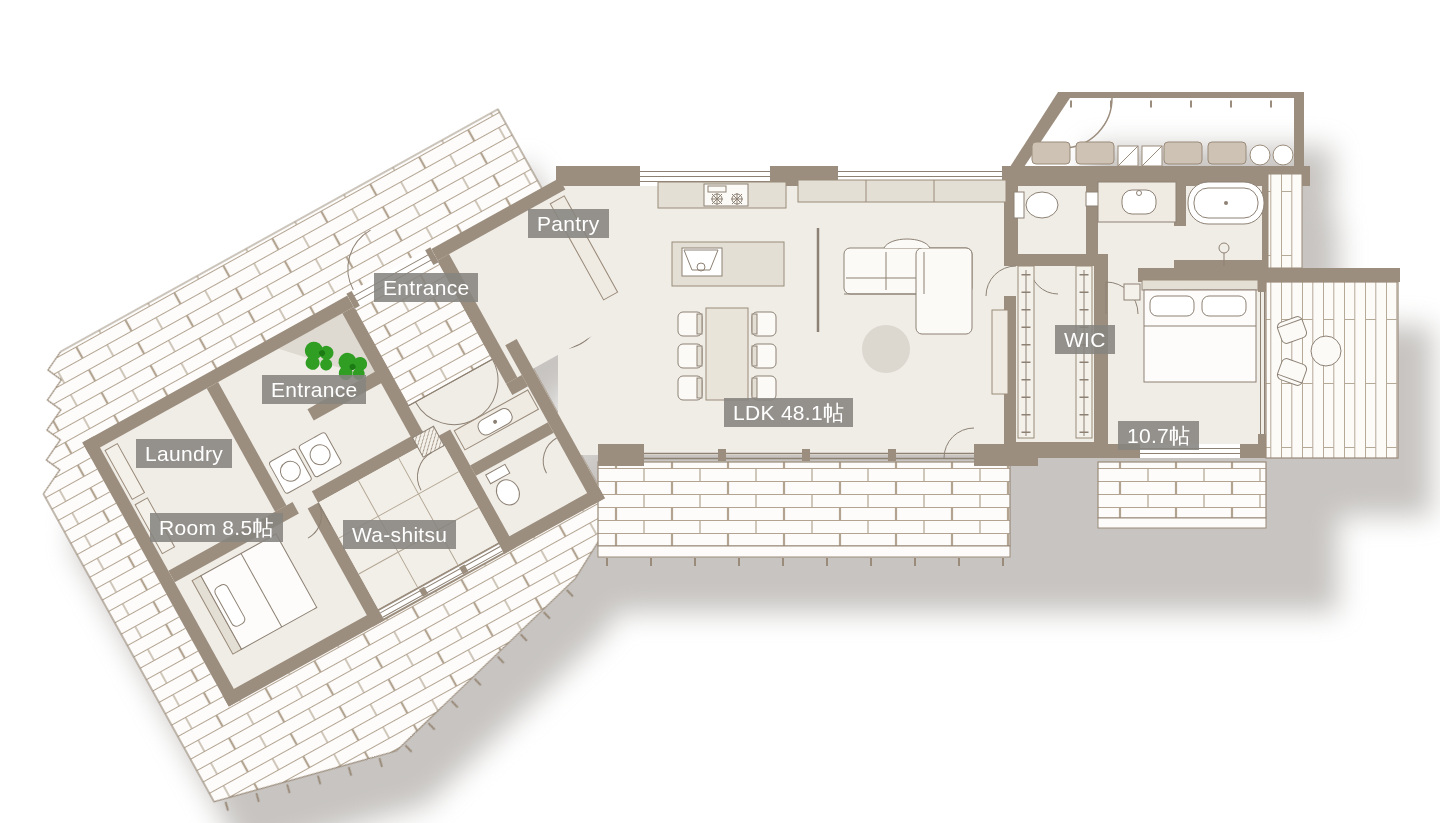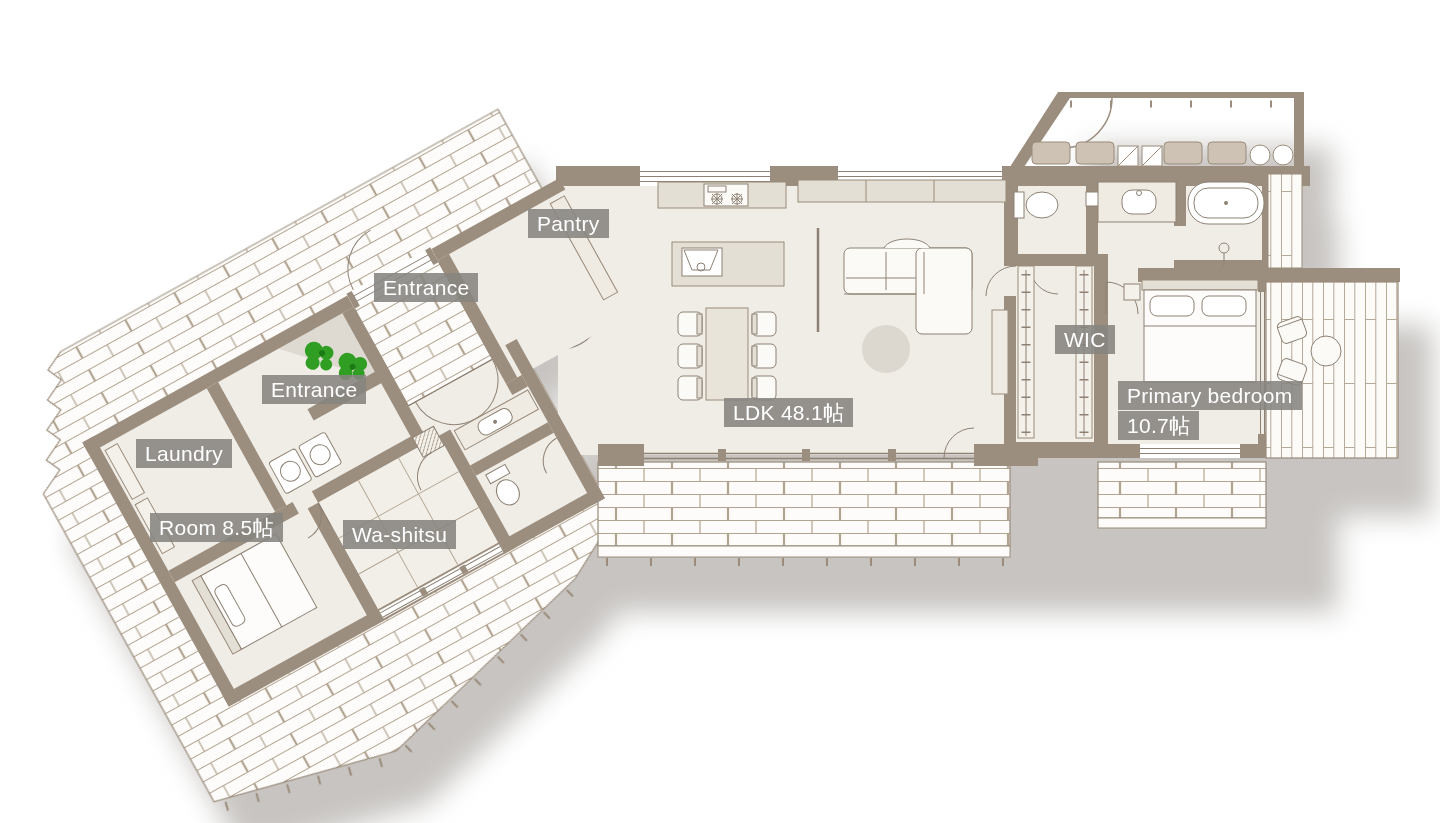--- a/index.html
+++ b/index.html
@@ -347,16 +347,15 @@
 </svg>
 
 <div class="lbl" style="left:528px;top:209px">Pantry</div>
 <div class="lbl" style="left:374px;top:273px">Entrance</div>
 <div class="lbl" style="left:262px;top:375px">Entrance</div>
 <div class="lbl" style="left:136px;top:439px">Laundry</div>
 <div class="lbl" style="left:150px;top:513px">Room 8.5帖</div>
 <div class="lbl" style="left:343px;top:520px">Wa-shitsu</div>
 <div class="lbl" style="left:724px;top:398px">LDK 48.1帖</div>
 <div class="lbl" style="left:1055px;top:325px">WIC</div>
-<div class="lbl" style="left:1118px;top:381px">Primary bedroom</div>
-<div class="lbl" style="left:1118px;top:411px">10.7帖</div>
+<div class="lbl" style="left:1118px;top:421px">10.7帖</div>
 
 </div>
 
 </body></html>

